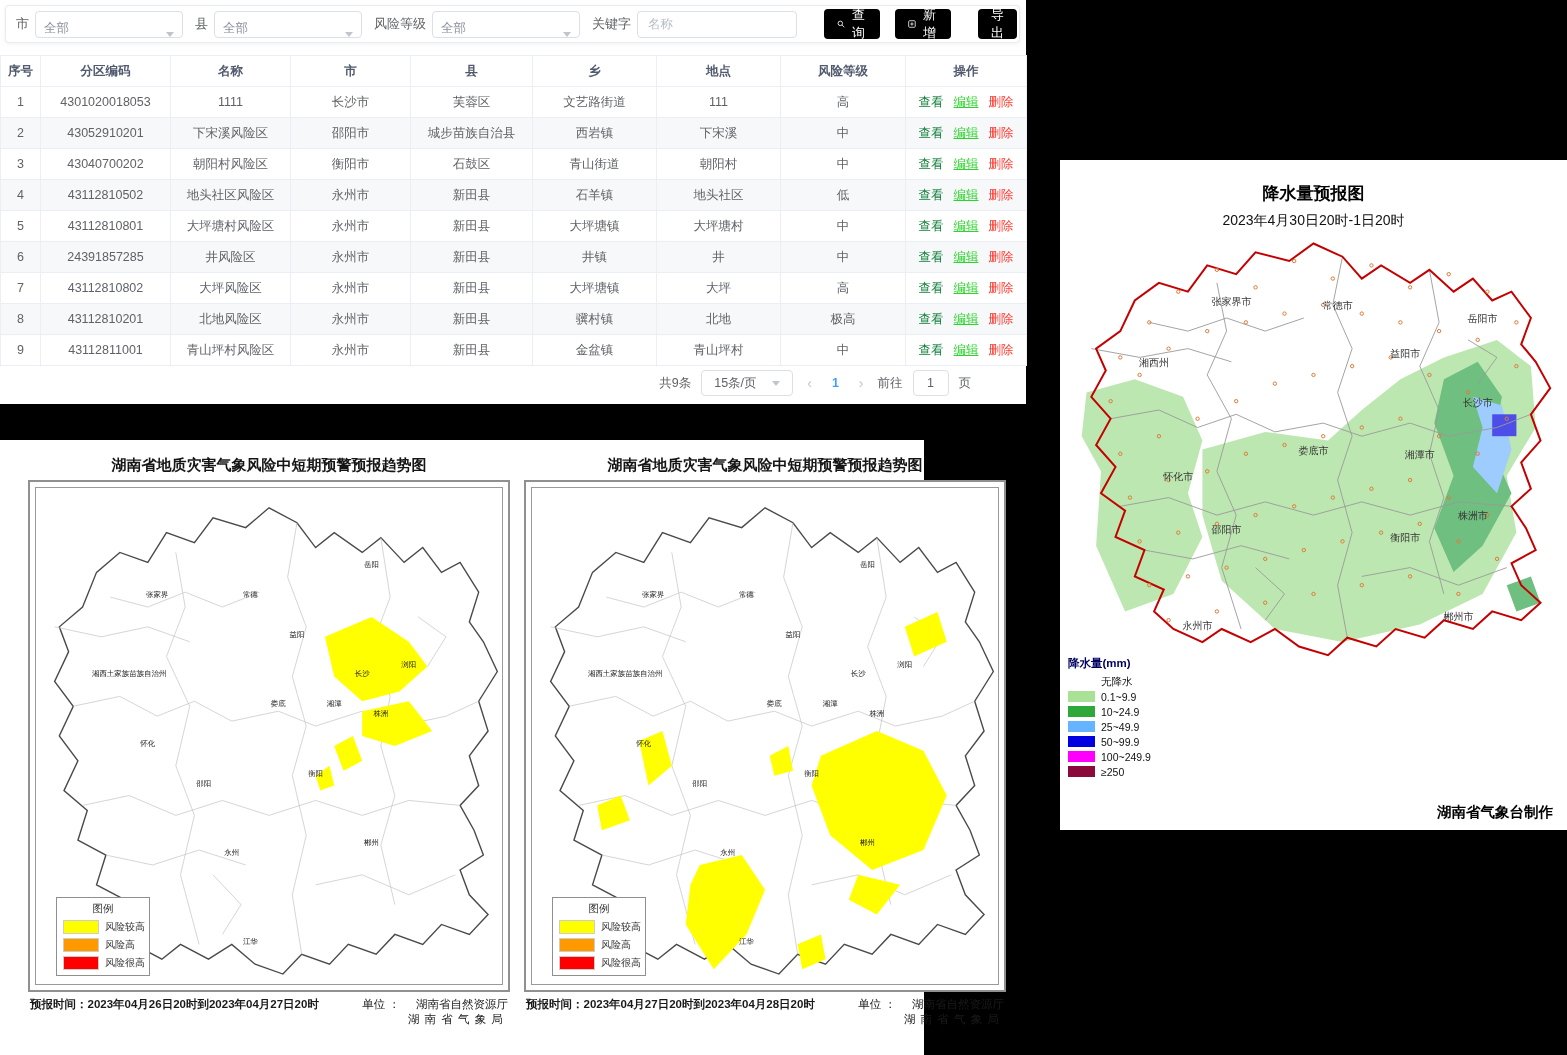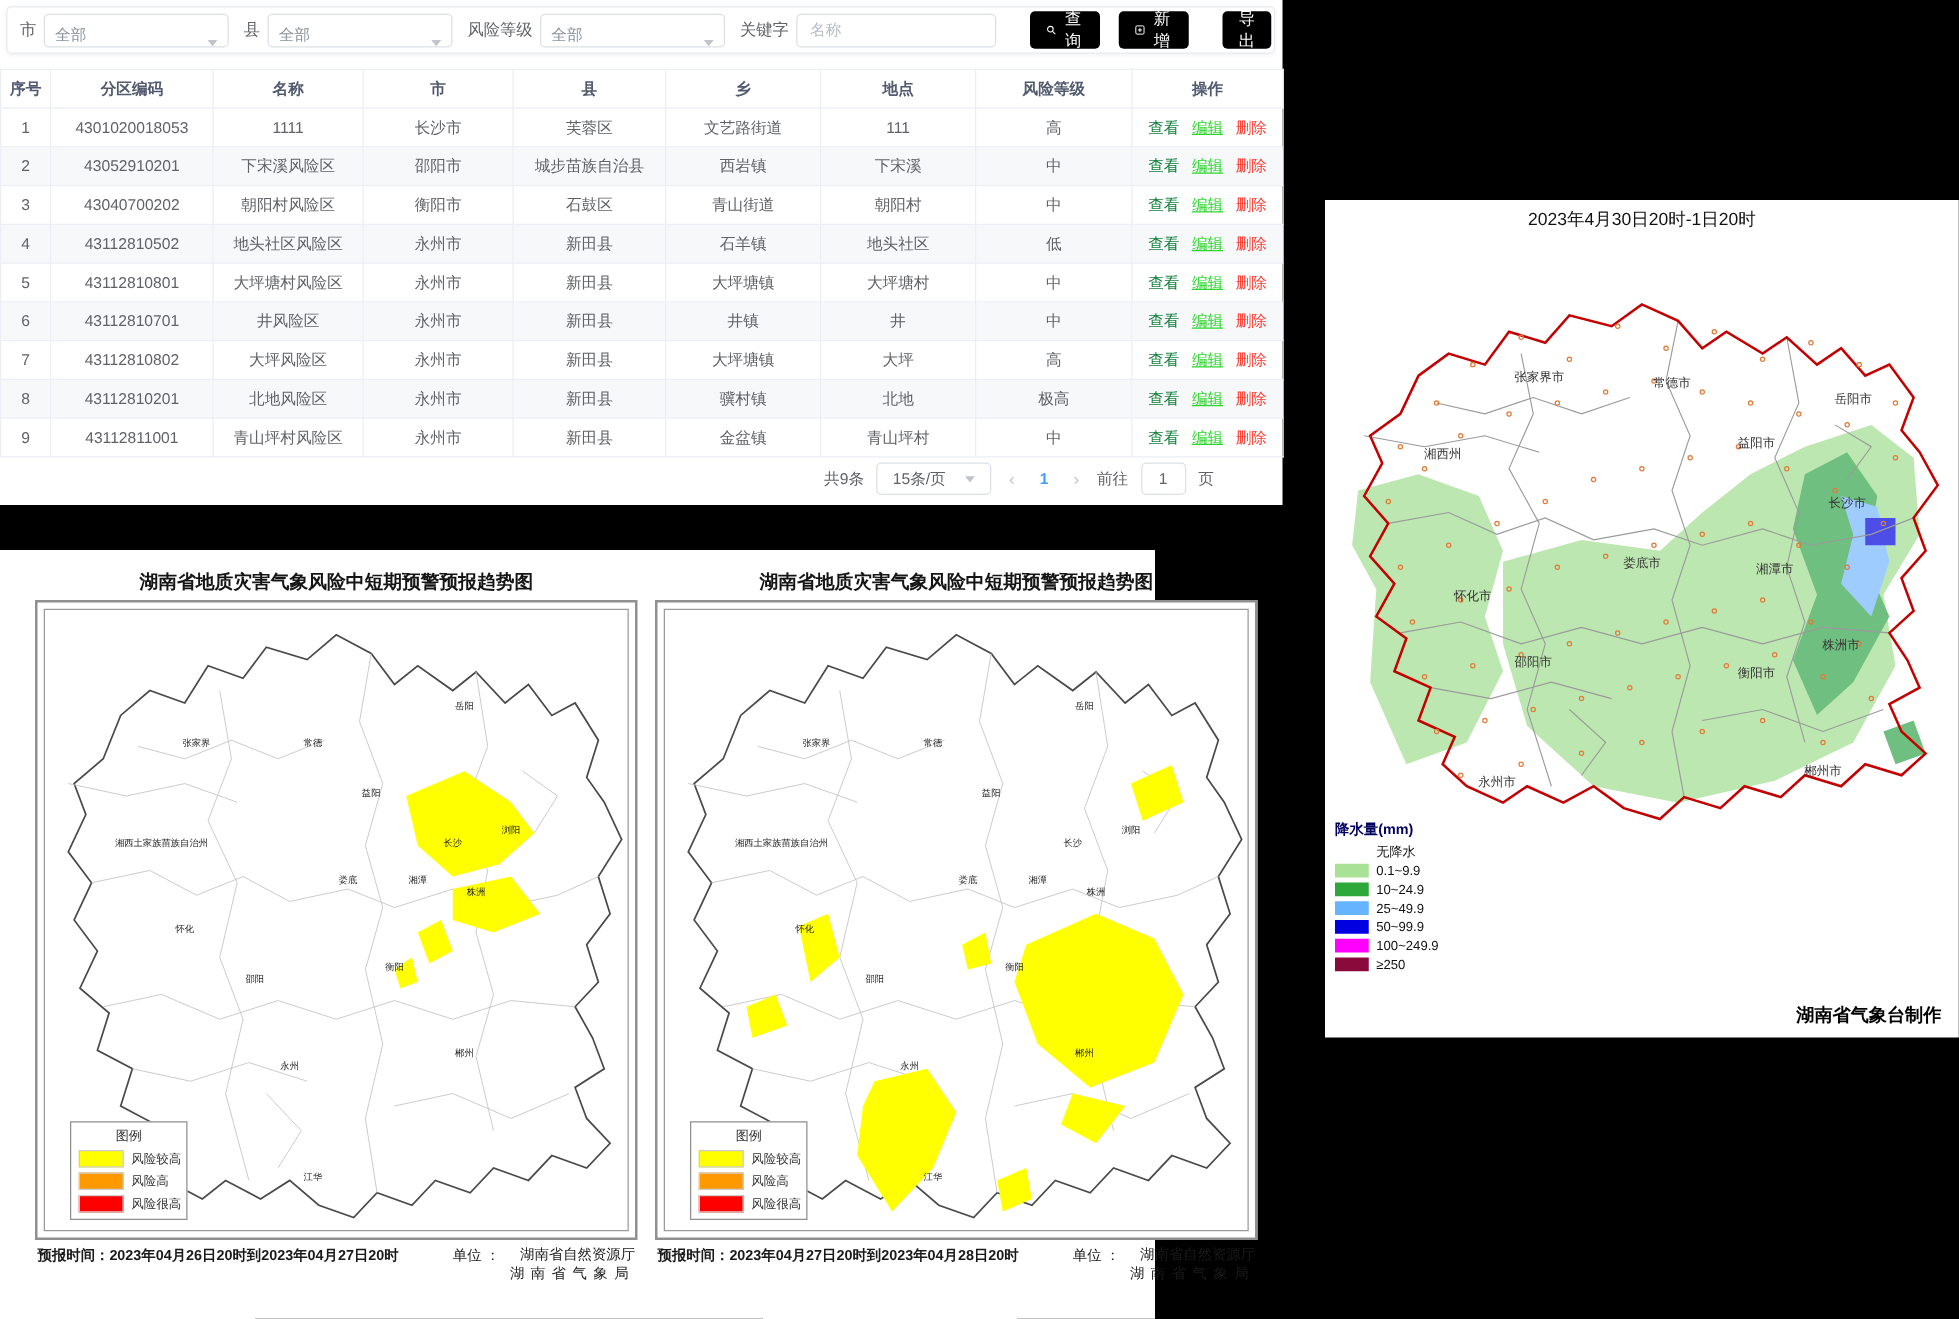--- a/index.html
+++ b/index.html
@@ -204,21 +204,21 @@
           <td>大坪塘村风险区</td>
           <td>永州市</td>
           <td>新田县</td>
           <td>大坪塘镇</td>
           <td>大坪塘村</td>
           <td>中</td>
           <td><a class="lk lk-view">查看</a><a class="lk lk-edit">编辑</a><a class="lk lk-del">删除</a></td>
         </tr>
         <tr>
           <td>6</td>
-          <td>43112810701</td>
+          <td>24391857285</td>
           <td>井风险区</td>
           <td>永州市</td>
           <td>新田县</td>
           <td>井镇</td>
           <td>井</td>
           <td>中</td>
           <td><a class="lk lk-view">查看</a><a class="lk lk-edit">编辑</a><a class="lk lk-del">删除</a></td>
         </tr>
         <tr>
           <td>7</td>
@@ -409,20 +409,21 @@
         <span class="tf-orgs">
           <span>湖南省自然资源厅</span><br>
           <span class="org2">湖南省气象局</span>
         </span>
       </span>
     </div>
   </div>
 </div>
 
 <div id="panel-precip" class="panel">
+  <div class="precip-title">降水量预报图</div>
   <div class="precip-sub">2023年4月30日20时-1日20时</div>
   <svg id="precip-svg" viewBox="0 0 483 438" preserveAspectRatio="none">
       <polygon points="48.3,105.1 62.8,74.5 86.9,56.9 115.9,65.7 135.2,39.4 164.2,48.2 183.5,26.3 217.3,35.0 241.5,17.5 270.5,30.7 289.8,52.6 309.1,39.4 338.1,56.9 357.4,43.8 381.6,65.7 400.9,52.6 420.2,74.5 439.5,65.7 458.9,92.0 449.2,118.3 463.7,135.8 478.2,162.1 458.9,188.3 468.5,214.6 449.2,236.5 458.9,262.8 439.5,280.3 454.0,302.2 463.7,324.1 439.5,337.3 449.2,359.2 468.5,376.7 449.2,394.2 420.2,385.4 400.9,403.0 371.9,394.2 352.6,411.7 323.6,403.0 304.3,420.5 275.3,411.7 256.0,429.2 227.0,420.5 202.9,403.0 178.7,416.1 149.7,403.0 130.4,416.1 101.4,403.0 82.1,385.4 91.8,363.5 62.8,350.4 72.5,324.1 43.5,311.0 53.1,284.7 29.0,267.2 43.5,240.9 24.1,219.0 38.6,192.7 19.3,170.8 33.8,144.5 24.1,122.6" fill="#ffffff" stroke="none"></polygon>
       <polygon points="14.5,166.4 62.8,153.3 111.1,170.8 130.4,214.6 115.9,267.2 130.4,311.0 101.4,367.9 53.1,385.4 24.1,319.7 29.0,245.3 9.7,210.2" fill="#BDE7B0"></polygon>
       <polygon points="130.4,223.4 193.2,205.9 256.0,214.6 289.8,184.0 328.4,153.3 371.9,131.4 425.0,113.9 458.9,140.2 463.7,201.5 434.7,249.7 444.4,306.6 410.6,367.9 347.8,398.6 270.5,416.1 202.9,403.0 149.7,354.8 130.4,289.1" fill="#BDE7B0"></polygon>
       <polygon points="371.9,153.3 405.7,135.8 429.9,170.8 420.2,223.4 439.5,267.2 410.6,319.7 381.6,346.0 362.3,302.2 381.6,249.7 362.3,197.1" fill="#6FBF80"></polygon>
       <polygon points="434.7,359.2 458.9,350.4 468.5,376.7 444.4,385.4" fill="#6FBF80"></polygon>
       <polygon points="400.9,170.8 429.9,179.6 439.5,223.4 425.0,267.2 400.9,240.9 410.6,201.5" fill="#9FCCFF"></polygon>
       <polygon points="420.2,188.3 444.4,188.3 444.4,210.2 420.2,210.2" fill="#4D4DE8"></polygon>
       <polyline points="38.6,192.7 86.9,184.0 125.6,201.5 164.2,188.3 202.9,205.9 251.2,197.1 289.8,210.2 338.1,197.1 376.7,210.2 425.0,201.5 458.9,188.3" fill="none" stroke="#9a9a9a" stroke-width="0.9"></polyline>

